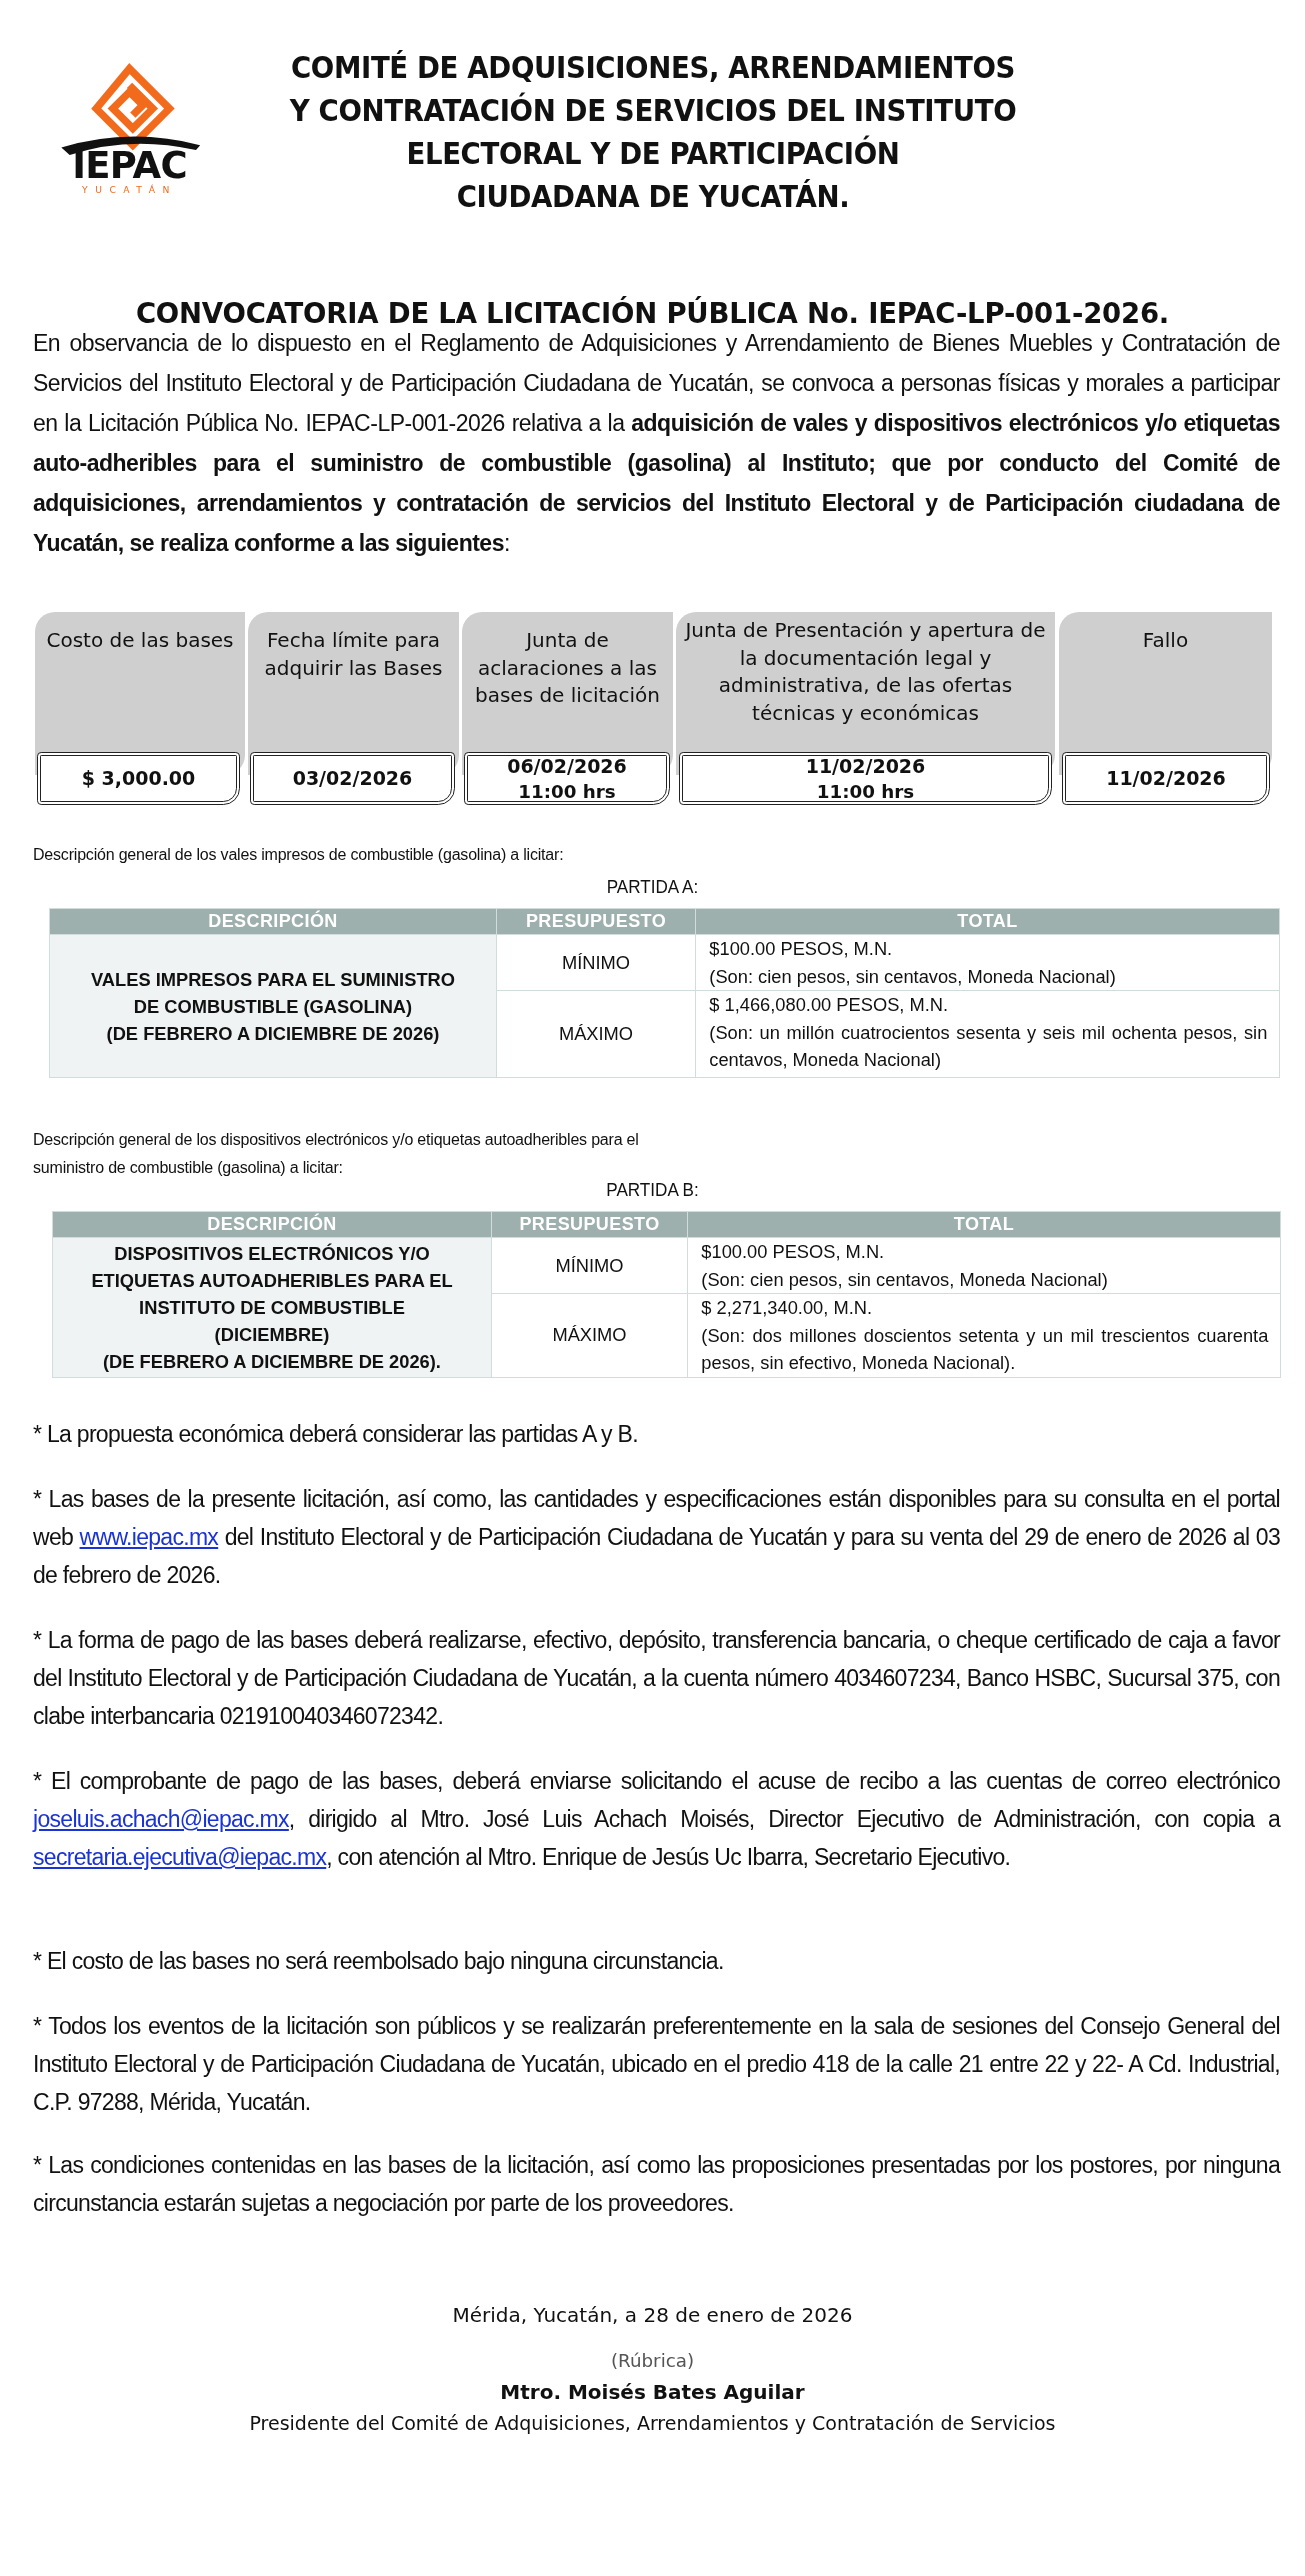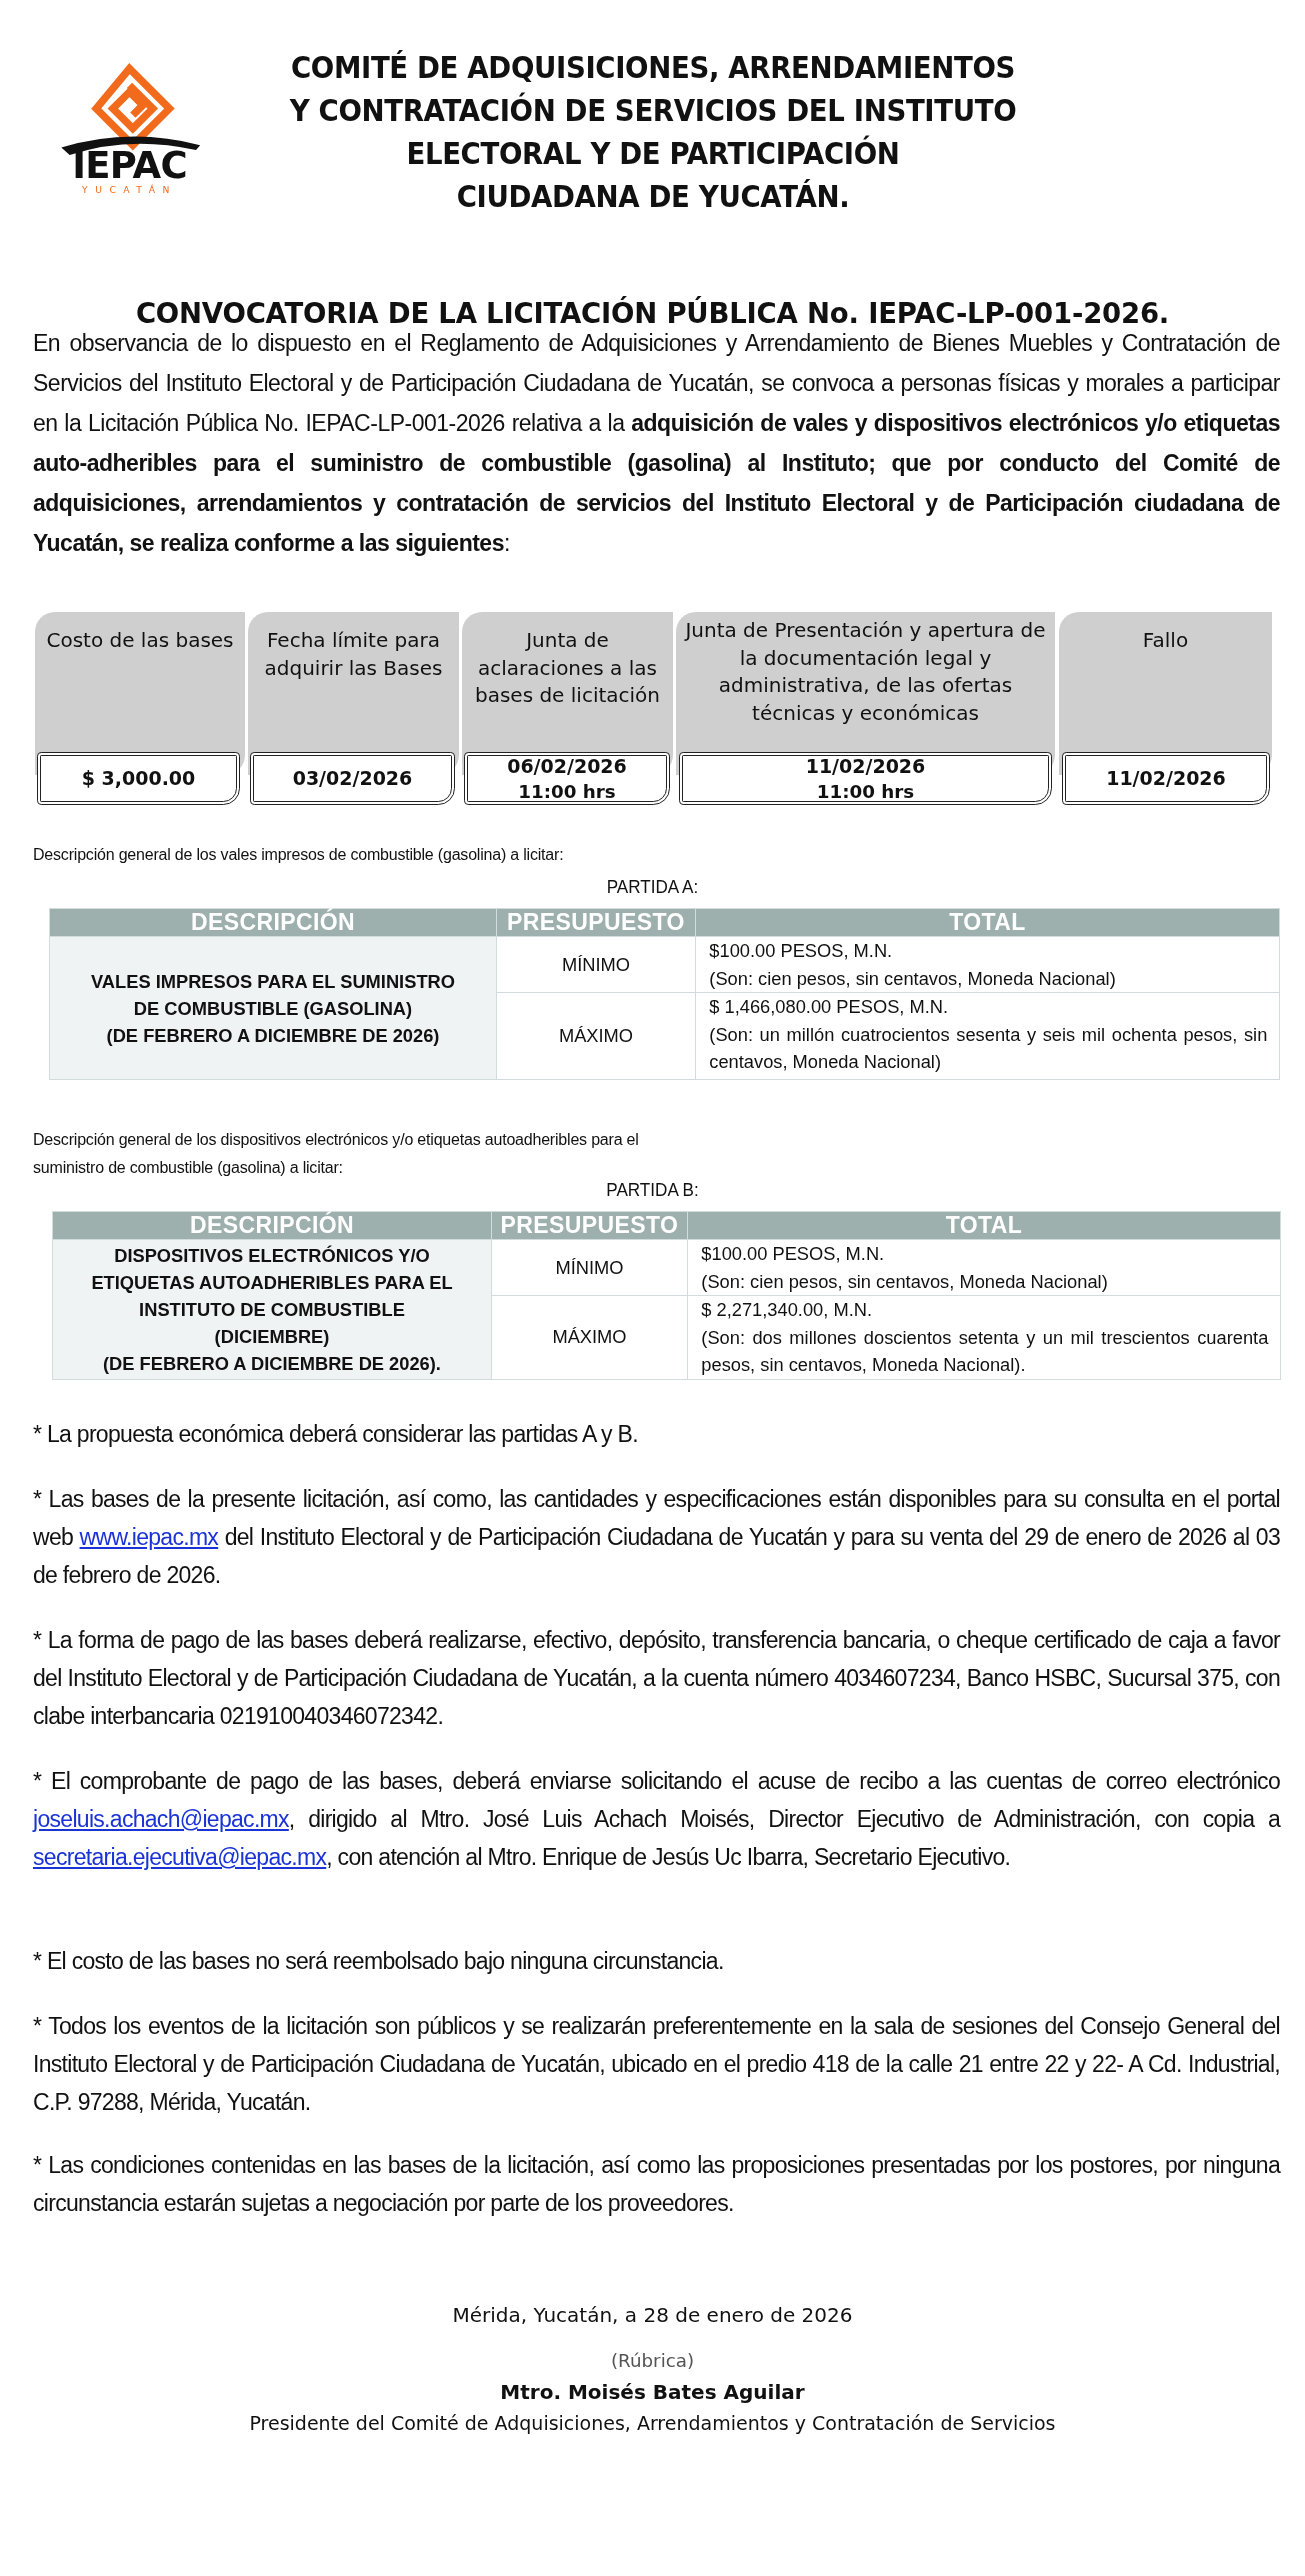--- a/index.html
+++ b/index.html
@@ -19,21 +19,21 @@
   .card-head { top:612px; height:163px; background:#cfcfcf; border-radius:20px 0 20px 0; font-family:"DejaVu Sans", sans-serif; font-size:20px; line-height:27.5px; text-align:center; color:#111; box-sizing:border-box; padding-top:15px; }
   .card-val { top:752px; height:53px; border:2.5px double #222; border-width:4.2px; border-radius:4.2px 4.2px 16.7px 4.2px; box-sizing:border-box; display:flex; align-items:center; justify-content:center; flex-direction:column; font-family:"DejaVu Sans", sans-serif; font-weight:bold; font-size:19px; line-height:25px; color:#111; background:#fff; }
   .card-val .sub { font-size:18.3px; }
 
   
   .sect-desc { font-size:16px; line-height:28px; letter-spacing:-0.2px; }
   .partida-label { font-size:19px; text-align:center; width:1239px; left:33px; transform:scaleX(0.9); }
 
   
   table.ptable { position:absolute; border-collapse:collapse; font-family:"Liberation Sans", sans-serif; }
-  table.ptable th { background:#9eb0ae; color:#fff; font-weight:bold; font-size:23px; height:25px; padding:0; border:0.8px solid #d3dcdc; letter-spacing:0.4px; }
+  table.ptable th { background:#9eb0ae; color:#fff; font-weight:bold; font-size:18px; height:25px; padding:0; border:0.8px solid #d3dcdc; letter-spacing:0.4px; }
   table.ptable td { border:0.8px solid #d3dcdc; font-size:18.3px; padding:0; }
   table.ptable td.desc { background:#f0f3f3; font-weight:bold; text-align:center; line-height:27px; }
   table.ptable td.budget { background:#fff; text-align:center; }
   table.ptable td.total { background:#fff; text-align:justify; padding:0 11.7px 0 13.3px; line-height:27.5px; vertical-align:top; }
   table.ptable td.total .amt { display:block; }
   table.ptable td.total .words { display:block; text-align-last:left; }
 
   
   .bullet { left:33px; width:1247px; font-size:23px; line-height:38px; text-align:justify; letter-spacing:-0.7px; }
   .bullet a { color:#1a33d6; text-decoration:underline; }
@@ -165,21 +165,21 @@
       <td class="budget">MÍNIMO</td>
       <td class="total">
           <span class="amt">$100.00 PESOS, M.N.</span>
           <span class="words">(Son: cien pesos, sin centavos, Moneda Nacional)</span>
         </td>
     </tr>
     <tr style="height:83px;">
       <td class="budget">MÁXIMO</td>
       <td class="total">
           <span class="amt">$ 2,271,340.00, M.N.</span>
-          <span class="words">(Son: dos millones doscientos setenta y un mil trescientos cuarenta pesos, sin centavos, Moneda Nacional).</span>
+          <span class="words">(Son: dos millones doscientos setenta y un mil trescientos cuarenta pesos, sin efectivo, Moneda Nacional).</span>
         </td>
     </tr>
   </tbody>
 </table>
 
 <div class="abs bullet" style="top:1415px;">* La propuesta económica deberá considerar las partidas A y B.</div>
 
 <div class="abs bullet" style="top:1480px;"><span>* Las bases de la presente licitación, así como, las cantidades y especificaciones están disponibles para su consulta en el portal web </span><a href="#">www.iepac.mx</a><span> del Instituto Electoral y de Participación Ciudadana de Yucatán y para su venta del 29 de enero de 2026 al 03 de febrero de 2026.</span></div>
 
 <div class="abs bullet" style="top:1621px;">* La forma de pago de las bases deberá realizarse, efectivo, depósito, transferencia bancaria, o cheque certificado de caja a favor del Instituto Electoral y de Participación Ciudadana de Yucatán, a la cuenta número 4034607234, Banco HSBC, Sucursal 375, con clabe interbancaria 021910040346072342.</div>

